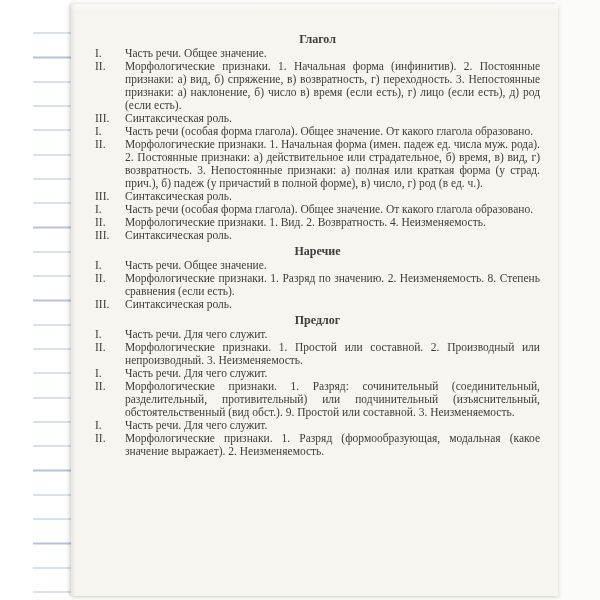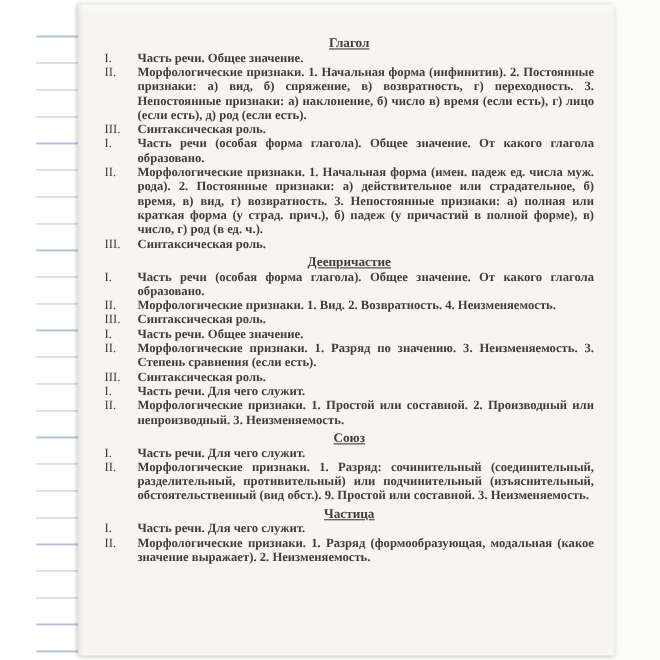--- a/index.html
+++ b/index.html
@@ -35,26 +35,25 @@
     color: #3e3d3b;
     font-size: 11.5px;
     line-height: 13px;
   }
   .hd {
     margin: 3px 0 1px 0;
     font-size: 12px;
     line-height: 13px;
     font-weight: 700;
     text-align: center;
-    text-decoration: underline;
   }
   section:first-child .hd { margin-top: 0; }
   .item { display: flex; }
   .num { flex: 0 0 30px; }
-  .txt { flex: 1; text-align: justify; font-weight: bold; }
+  .txt { flex: 1; text-align: justify; }
 </style>
 </head>
 <body>
 
 <div class="under-strip">
   <div class="ruled"></div>
 </div>
 
 <div class="page">
 
@@ -83,75 +82,74 @@
       <span class="num">II.</span>
       <span class="txt">Морфологические признаки. 1. Начальная форма (имен. падеж ед. числа муж. рода). 2. Постоянные признаки: а) действительное или страдательное, б) время, в) вид, г) возвратность. 3. Непостоянные признаки: а) полная или краткая форма (у страд. прич.), б) падеж (у причастий в полной форме), в) число, г) род (в ед. ч.).</span>
     </div>
     <div class="item">
       <span class="num">III.</span>
       <span class="txt">Синтаксическая роль.</span>
     </div>
   </section>
 
   <section>
-    <h2 class="hd">Деепричастие</h2>
     <div class="item">
       <span class="num">I.</span>
       <span class="txt">Часть речи (особая форма глагола). Общее значение. От какого глагола образовано.</span>
     </div>
     <div class="item">
       <span class="num">II.</span>
       <span class="txt">Морфологические признаки. 1. Вид. 2. Возвратность. 4. Неизменяемость.</span>
     </div>
     <div class="item">
       <span class="num">III.</span>
       <span class="txt">Синтаксическая роль.</span>
     </div>
   </section>
 
   <section>
+    <h2 class="hd">Наречие</h2>
     <div class="item">
       <span class="num">I.</span>
       <span class="txt">Часть речи. Общее значение.</span>
     </div>
     <div class="item">
       <span class="num">II.</span>
-      <span class="txt">Морфологические признаки. 1. Разряд по значению. 3. Неизменяемость. 3. Степень сравнения (если есть).</span>
+      <span class="txt">Морфологические признаки. 1. Разряд по значению. 2. Неизменяемость. 8. Степень сравнения (если есть).</span>
     </div>
     <div class="item">
       <span class="num">III.</span>
       <span class="txt">Синтаксическая роль.</span>
     </div>
   </section>
 
   <section>
+    <h2 class="hd">Предлог</h2>
     <div class="item">
       <span class="num">I.</span>
       <span class="txt">Часть речи. Для чего служит.</span>
     </div>
     <div class="item">
       <span class="num">II.</span>
       <span class="txt">Морфологические признаки. 1. Простой или составной. 2. Производный или непроизводный. 3. Неизменяемость.</span>
     </div>
   </section>
 
   <section>
-    <h2 class="hd">Союз</h2>
     <div class="item">
       <span class="num">I.</span>
       <span class="txt">Часть речи. Для чего служит.</span>
     </div>
     <div class="item">
       <span class="num">II.</span>
       <span class="txt">Морфологические признаки. 1. Разряд: сочинительный (соединительный, разделительный, противительный) или подчинительный (изъяснительный, обстоятельственный (вид обст.). 9. Простой или составной. 3. Неизменяемость.</span>
     </div>
   </section>
 
   <section>
-    <h2 class="hd">Частица</h2>
     <div class="item">
       <span class="num">I.</span>
       <span class="txt">Часть речи. Для чего служит.</span>
     </div>
     <div class="item">
       <span class="num">II.</span>
       <span class="txt">Морфологические признаки. 1. Разряд (формообразующая, модальная (какое значение выражает). 2. Неизменяемость.</span>
     </div>
   </section>
 

